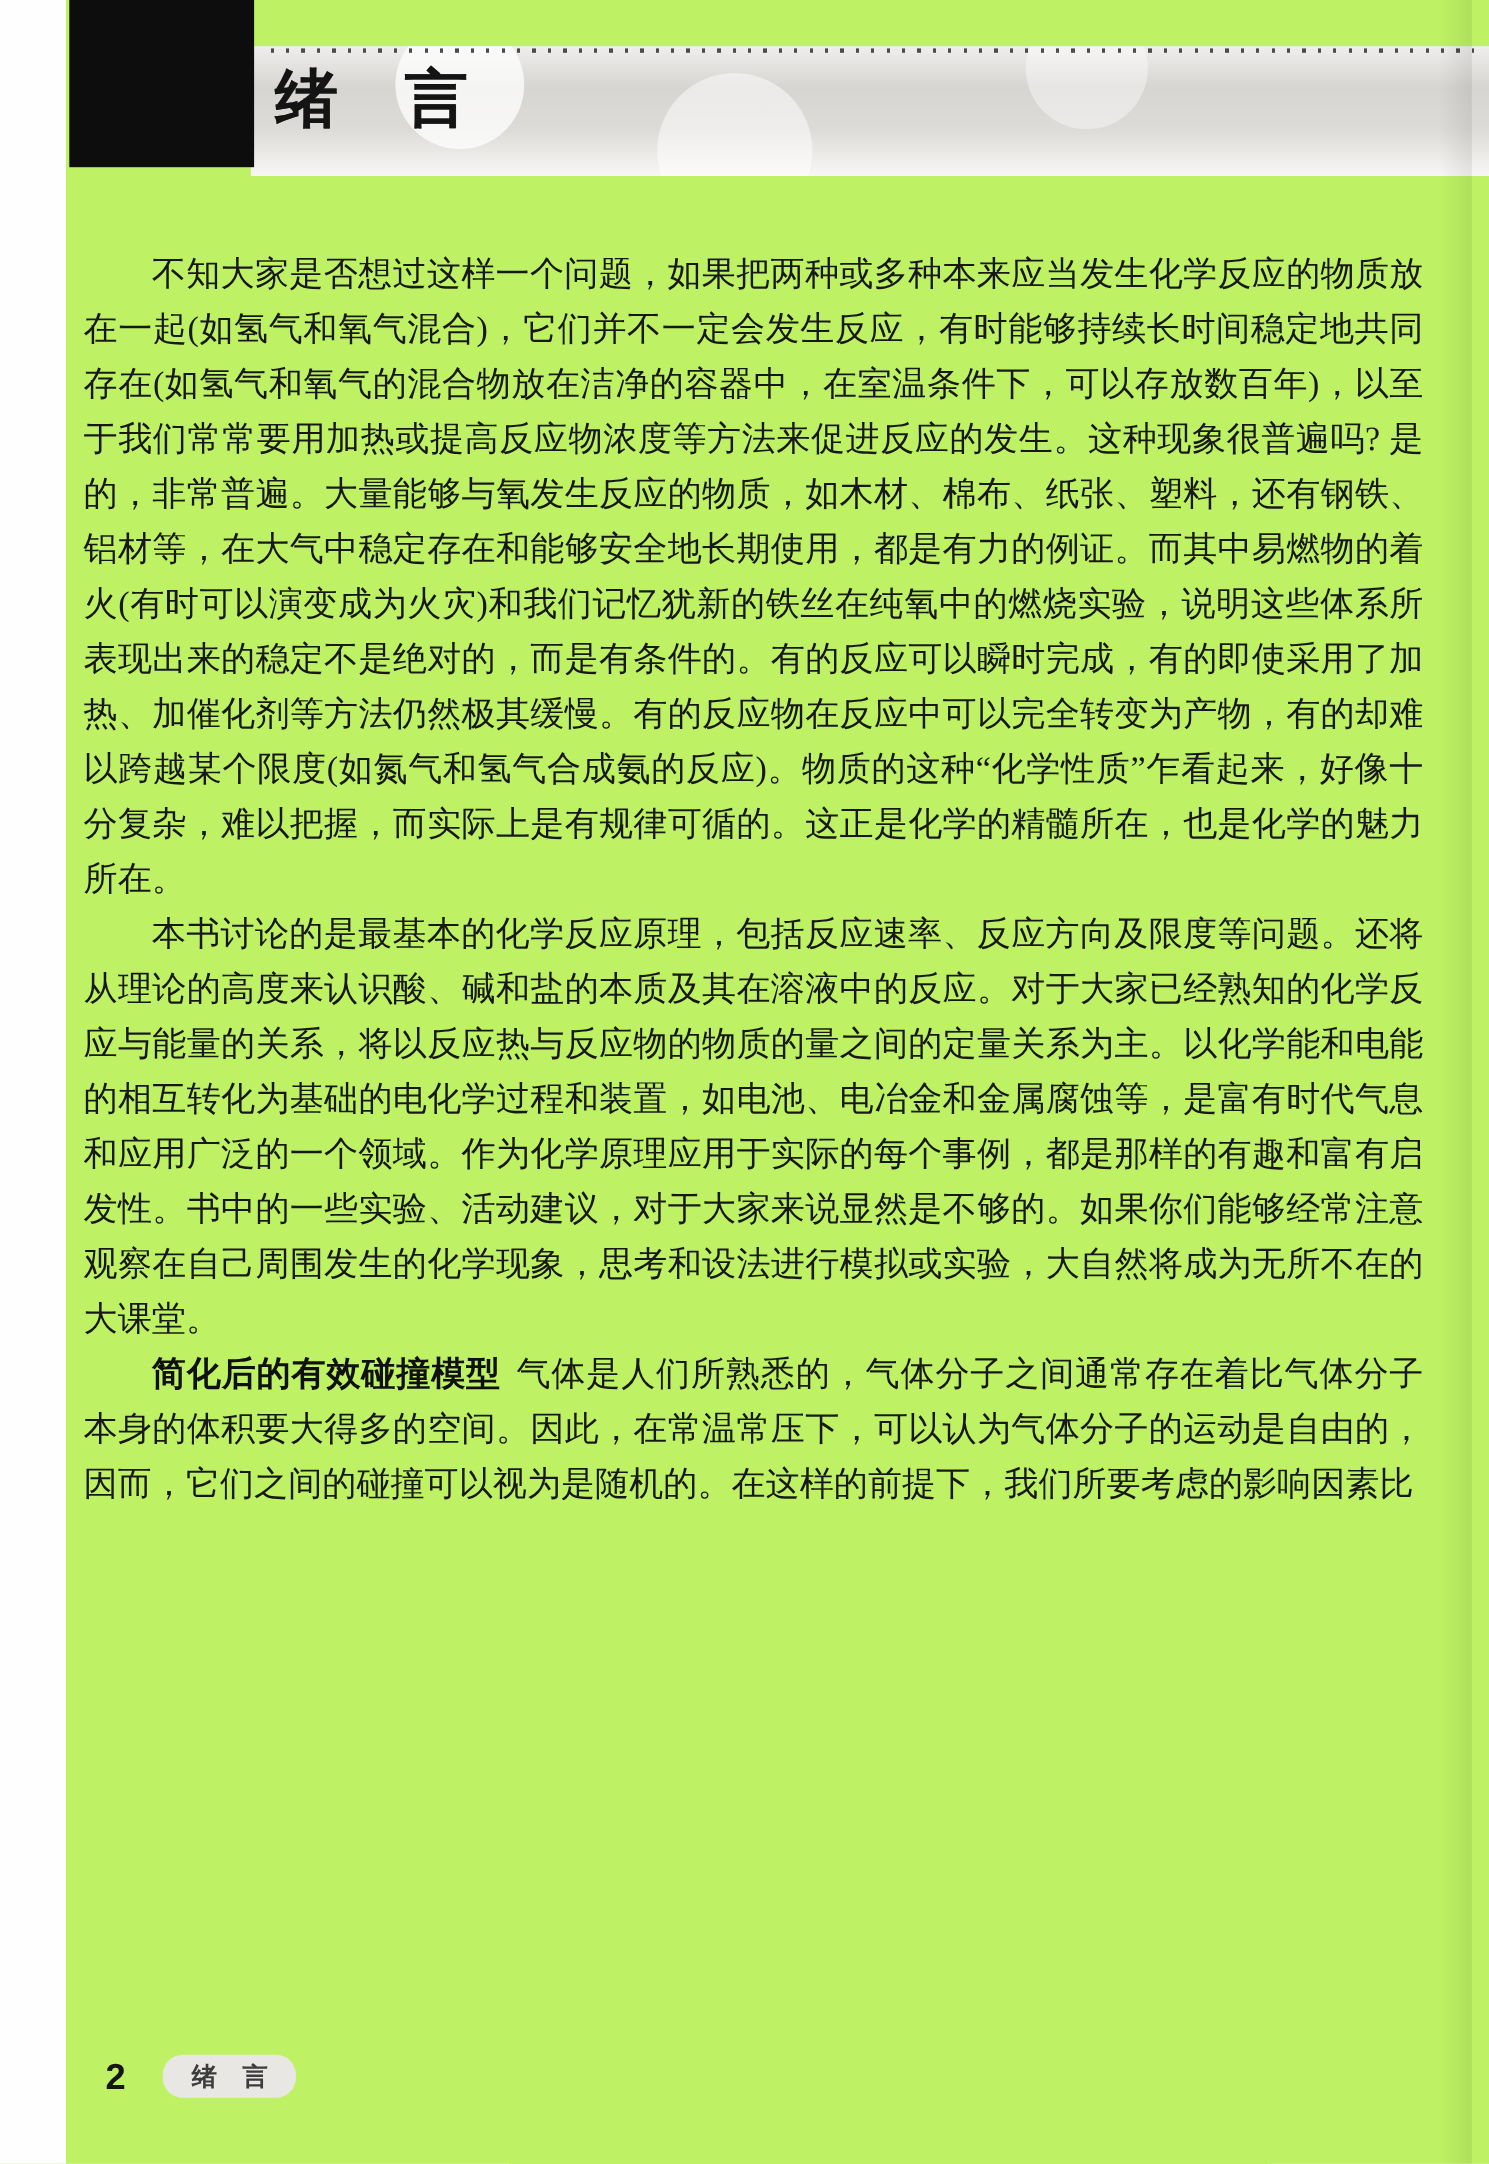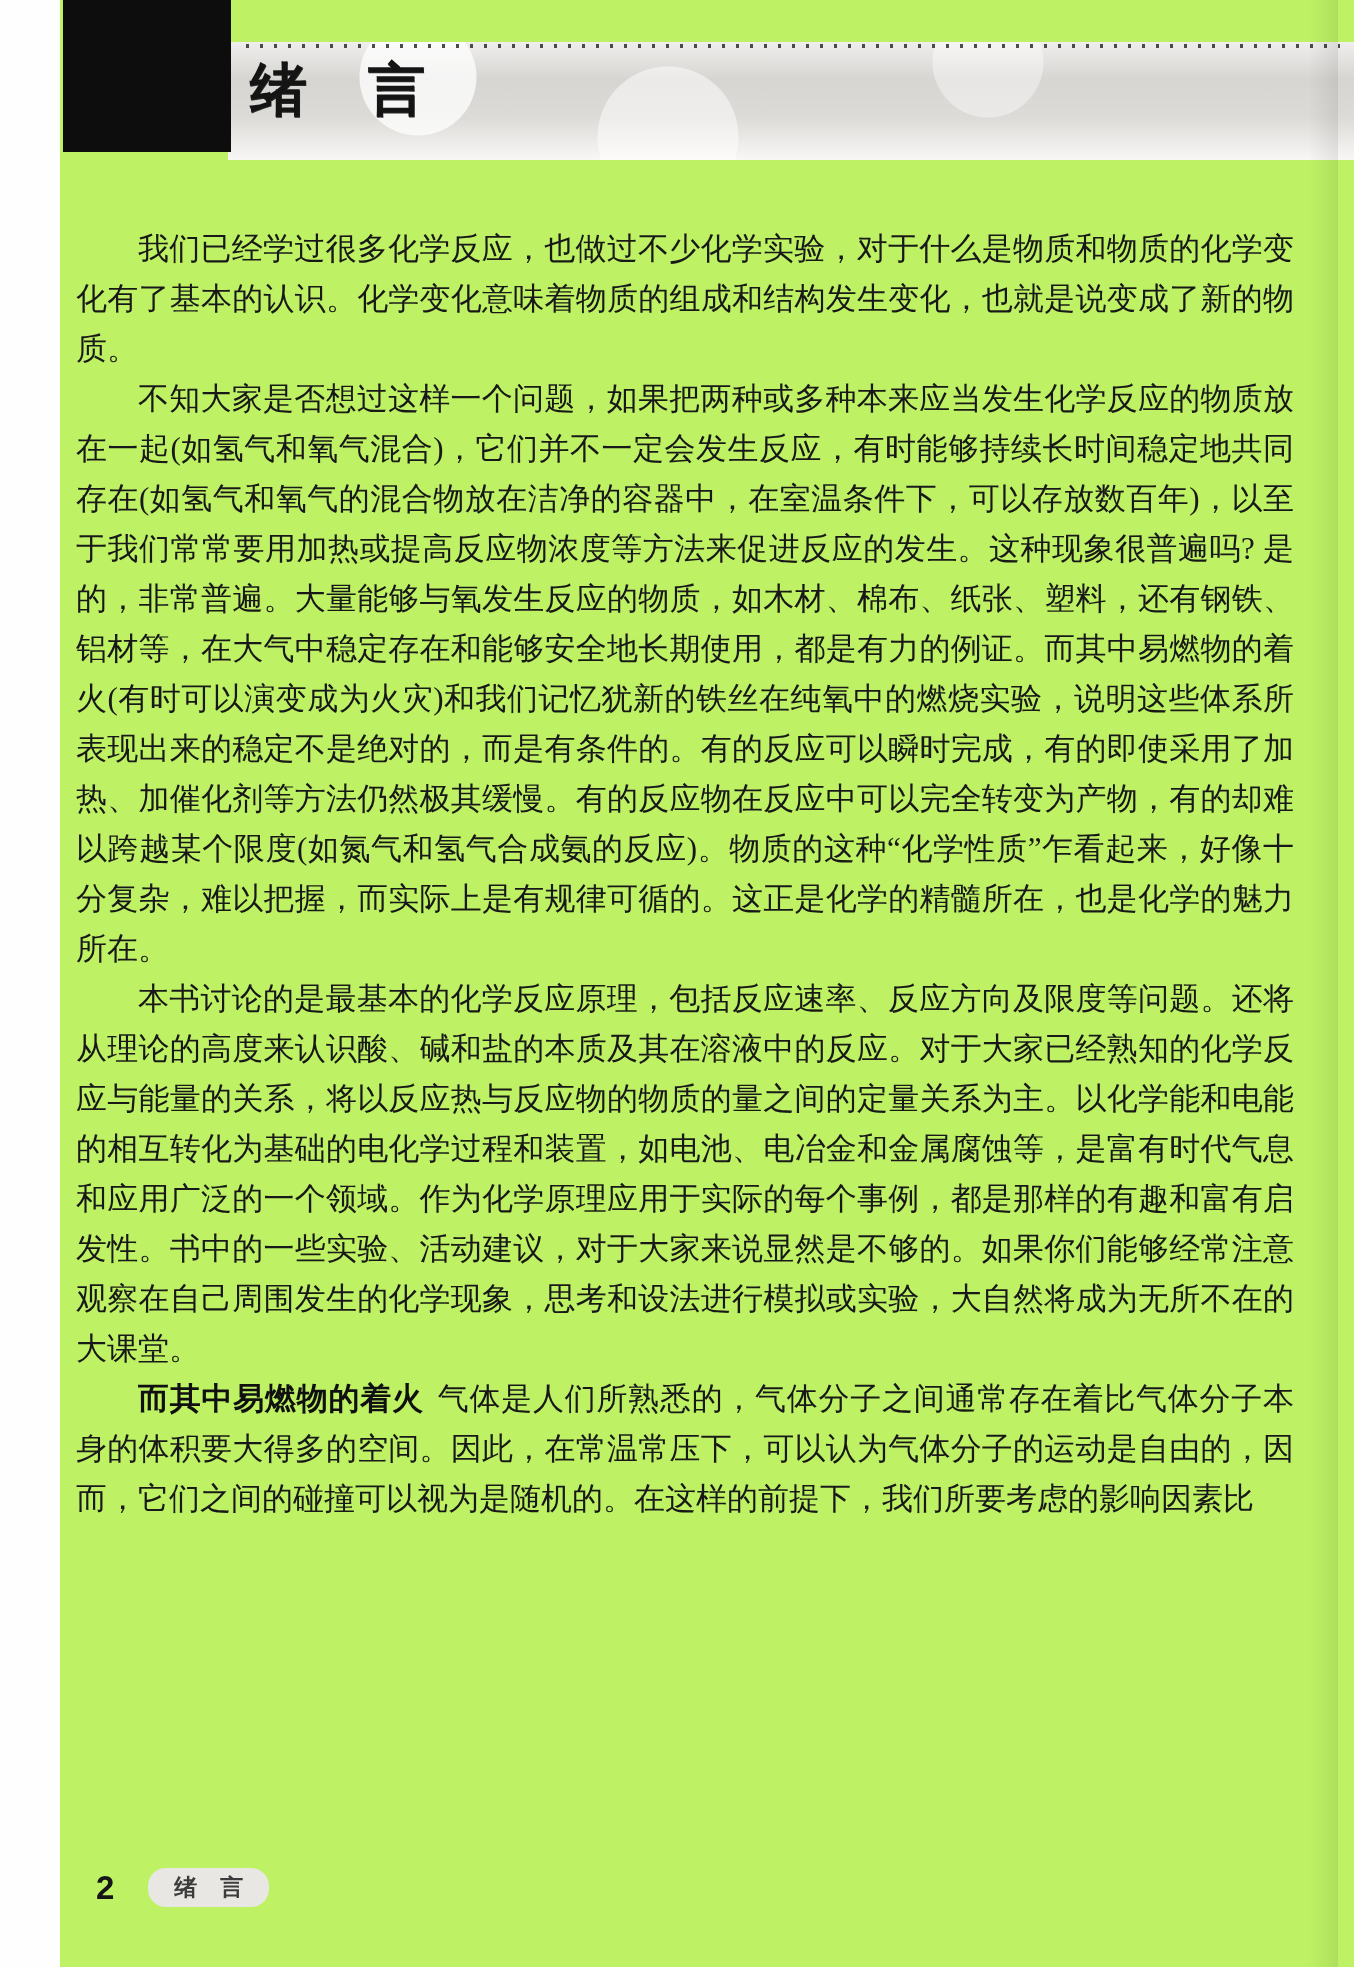--- a/index.html
+++ b/index.html
@@ -86,24 +86,23 @@
   <div class="scan-left-margin"></div>
 
   <div class="header">
     <div class="header-band"></div>
     <div class="black-block"></div>
     <div class="dotted-line"></div>
     <h1 class="page-title">绪　言</h1>
   </div>
 
   <div class="body-text">
-    <p>我们已经学过很多化学反应，也做过不少化学实验，对于什么是物质和物质的化学变化有了基本的认识。化学变化意味着物质的组成和结构发生变化，也就是说变成了新的物质。</p>
     <p>不知大家是否想过这样一个问题，如果把两种或多种本来应当发生化学反应的物质放在一起(如氢气和氧气混合)，它们并不一定会发生反应，有时能够持续长时间稳定地共同存在(如氢气和氧气的混合物放在洁净的容器中，在室温条件下，可以存放数百年)，以至于我们常常要用加热或提高反应物浓度等方法来促进反应的发生。这种现象很普遍吗? 是的，非常普遍。大量能够与氧发生反应的物质，如木材、棉布、纸张、塑料，还有钢铁、铝材等，在大气中稳定存在和能够安全地长期使用，都是有力的例证。而其中易燃物的着火(有时可以演变成为火灾)和我们记忆犹新的铁丝在纯氧中的燃烧实验，说明这些体系所表现出来的稳定不是绝对的，而是有条件的。有的反应可以瞬时完成，有的即使采用了加热、加催化剂等方法仍然极其缓慢。有的反应物在反应中可以完全转变为产物，有的却难以跨越某个限度(如氮气和氢气合成氨的反应)。物质的这种“化学性质”乍看起来，好像十分复杂，难以把握，而实际上是有规律可循的。这正是化学的精髓所在，也是化学的魅力所在。</p>
     <p>本书讨论的是最基本的化学反应原理，包括反应速率、反应方向及限度等问题。还将从理论的高度来认识酸、碱和盐的本质及其在溶液中的反应。对于大家已经熟知的化学反应与能量的关系，将以反应热与反应物的物质的量之间的定量关系为主。以化学能和电能的相互转化为基础的电化学过程和装置，如电池、电冶金和金属腐蚀等，是富有时代气息和应用广泛的一个领域。作为化学原理应用于实际的每个事例，都是那样的有趣和富有启发性。书中的一些实验、活动建议，对于大家来说显然是不够的。如果你们能够经常注意观察在自己周围发生的化学现象，思考和设法进行模拟或实验，大自然将成为无所不在的大课堂。</p>
-    <p><strong class="lead">而其中易燃物的着火</strong><span>气体是人们所熟悉的，气体分子之间通常存在着比气体分子本身的体积要大得多的空间。因此，在常温常压下，可以认为气体分子的运动是自由的，因而，它们之间的碰撞可以视为是随机的。在这样的前提下，我们所要考虑的影响因素比</span></p>
+    <p><strong class="lead">简化后的有效碰撞模型</strong><span>气体是人们所熟悉的，气体分子之间通常存在着比气体分子本身的体积要大得多的空间。因此，在常温常压下，可以认为气体分子的运动是自由的，因而，它们之间的碰撞可以视为是随机的。在这样的前提下，我们所要考虑的影响因素比</span></p>
   </div>
 
   <div class="footer">
     <span class="footer-num">2</span>
     <span class="footer-label">绪　言</span>
   </div>
 
   <div class="scan-shadow"></div>
 
 </div>

